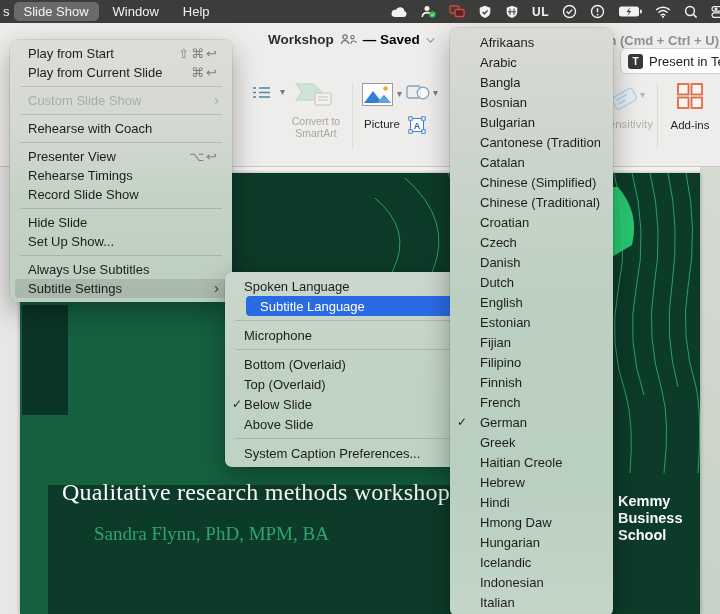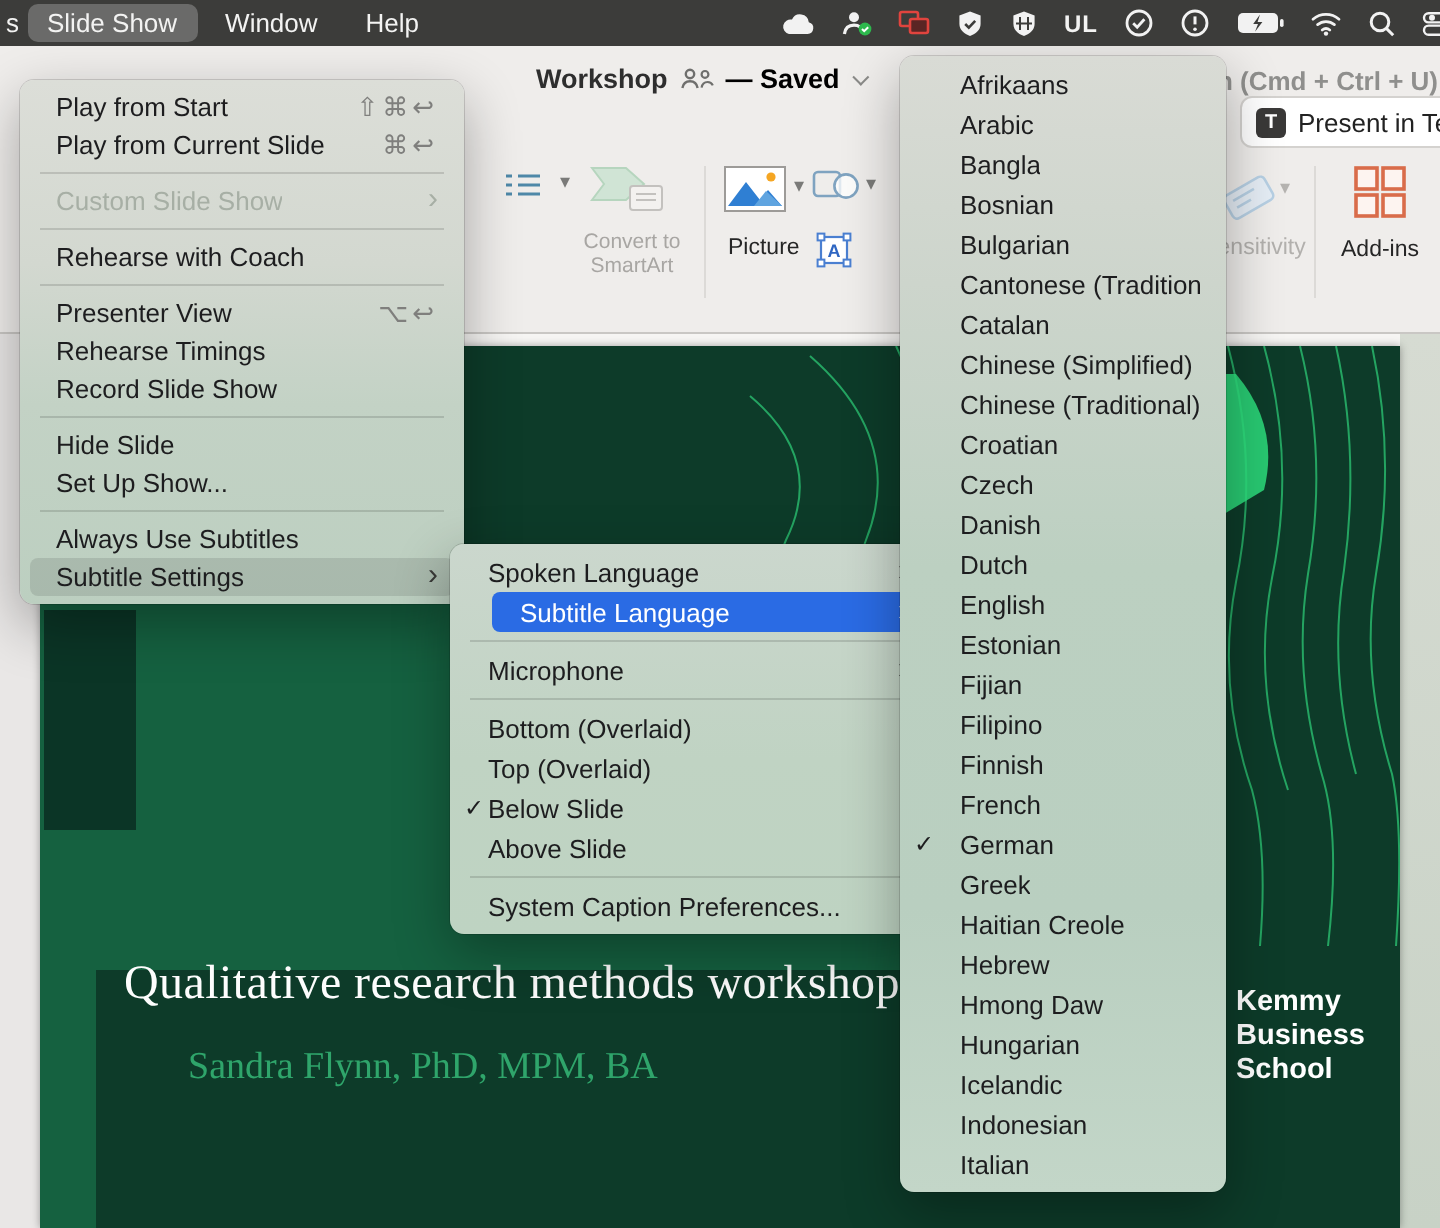--- a/index.html
+++ b/index.html
@@ -386,20 +386,24 @@
       <div class="mi">
         <span class="chk"></span>
         <span class="lbl">Haitian Creole</span>
       </div>
       <div class="mi">
         <span class="chk"></span>
         <span class="lbl">Hebrew</span>
       </div>
       <div class="mi">
         <span class="chk"></span>
+        <span class="lbl">Hindi</span>
+      </div>
+      <div class="mi">
+        <span class="chk"></span>
         <span class="lbl">Hmong Daw</span>
       </div>
       <div class="mi">
         <span class="chk"></span>
         <span class="lbl">Hungarian</span>
       </div>
       <div class="mi">
         <span class="chk"></span>
         <span class="lbl">Icelandic</span>
       </div>

